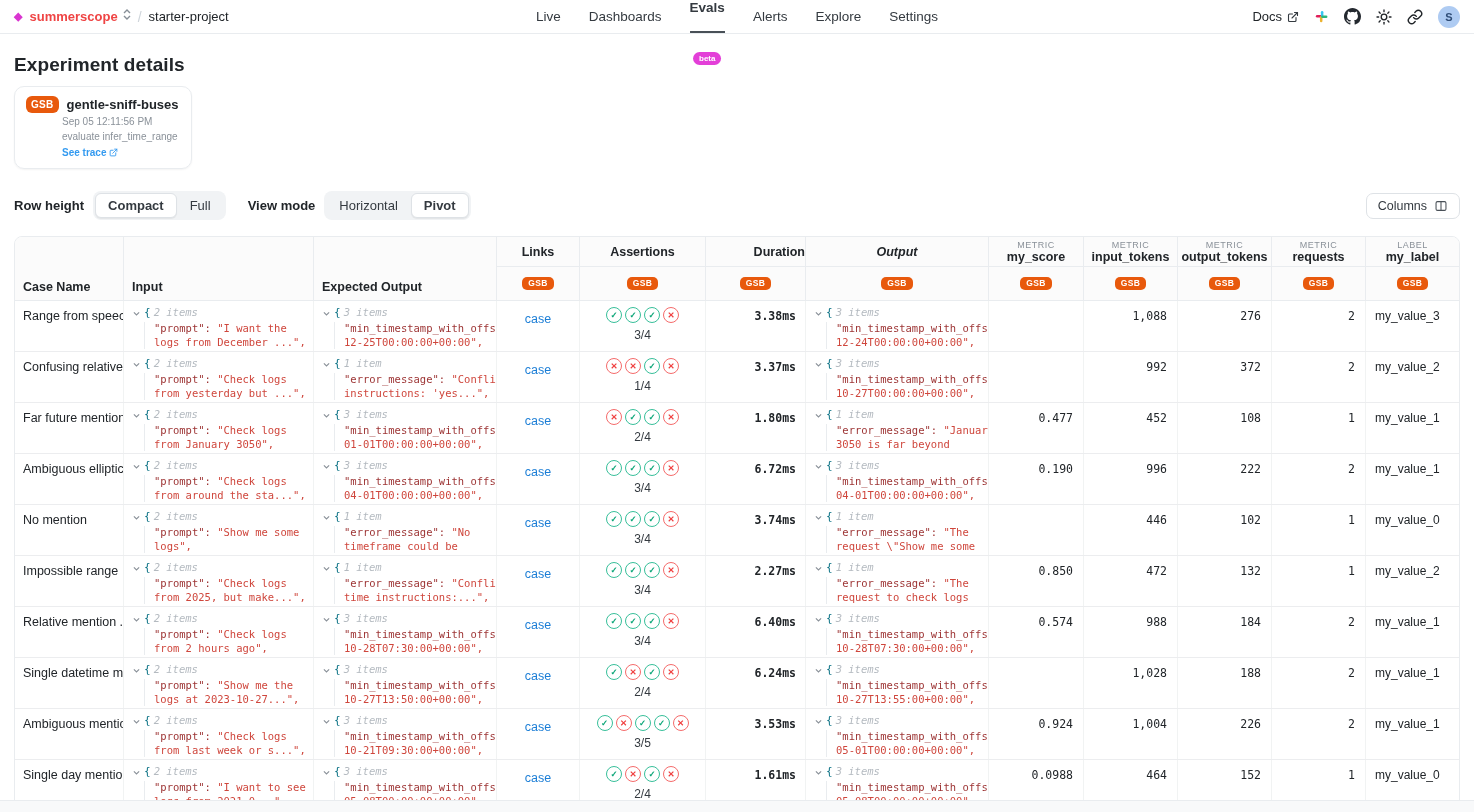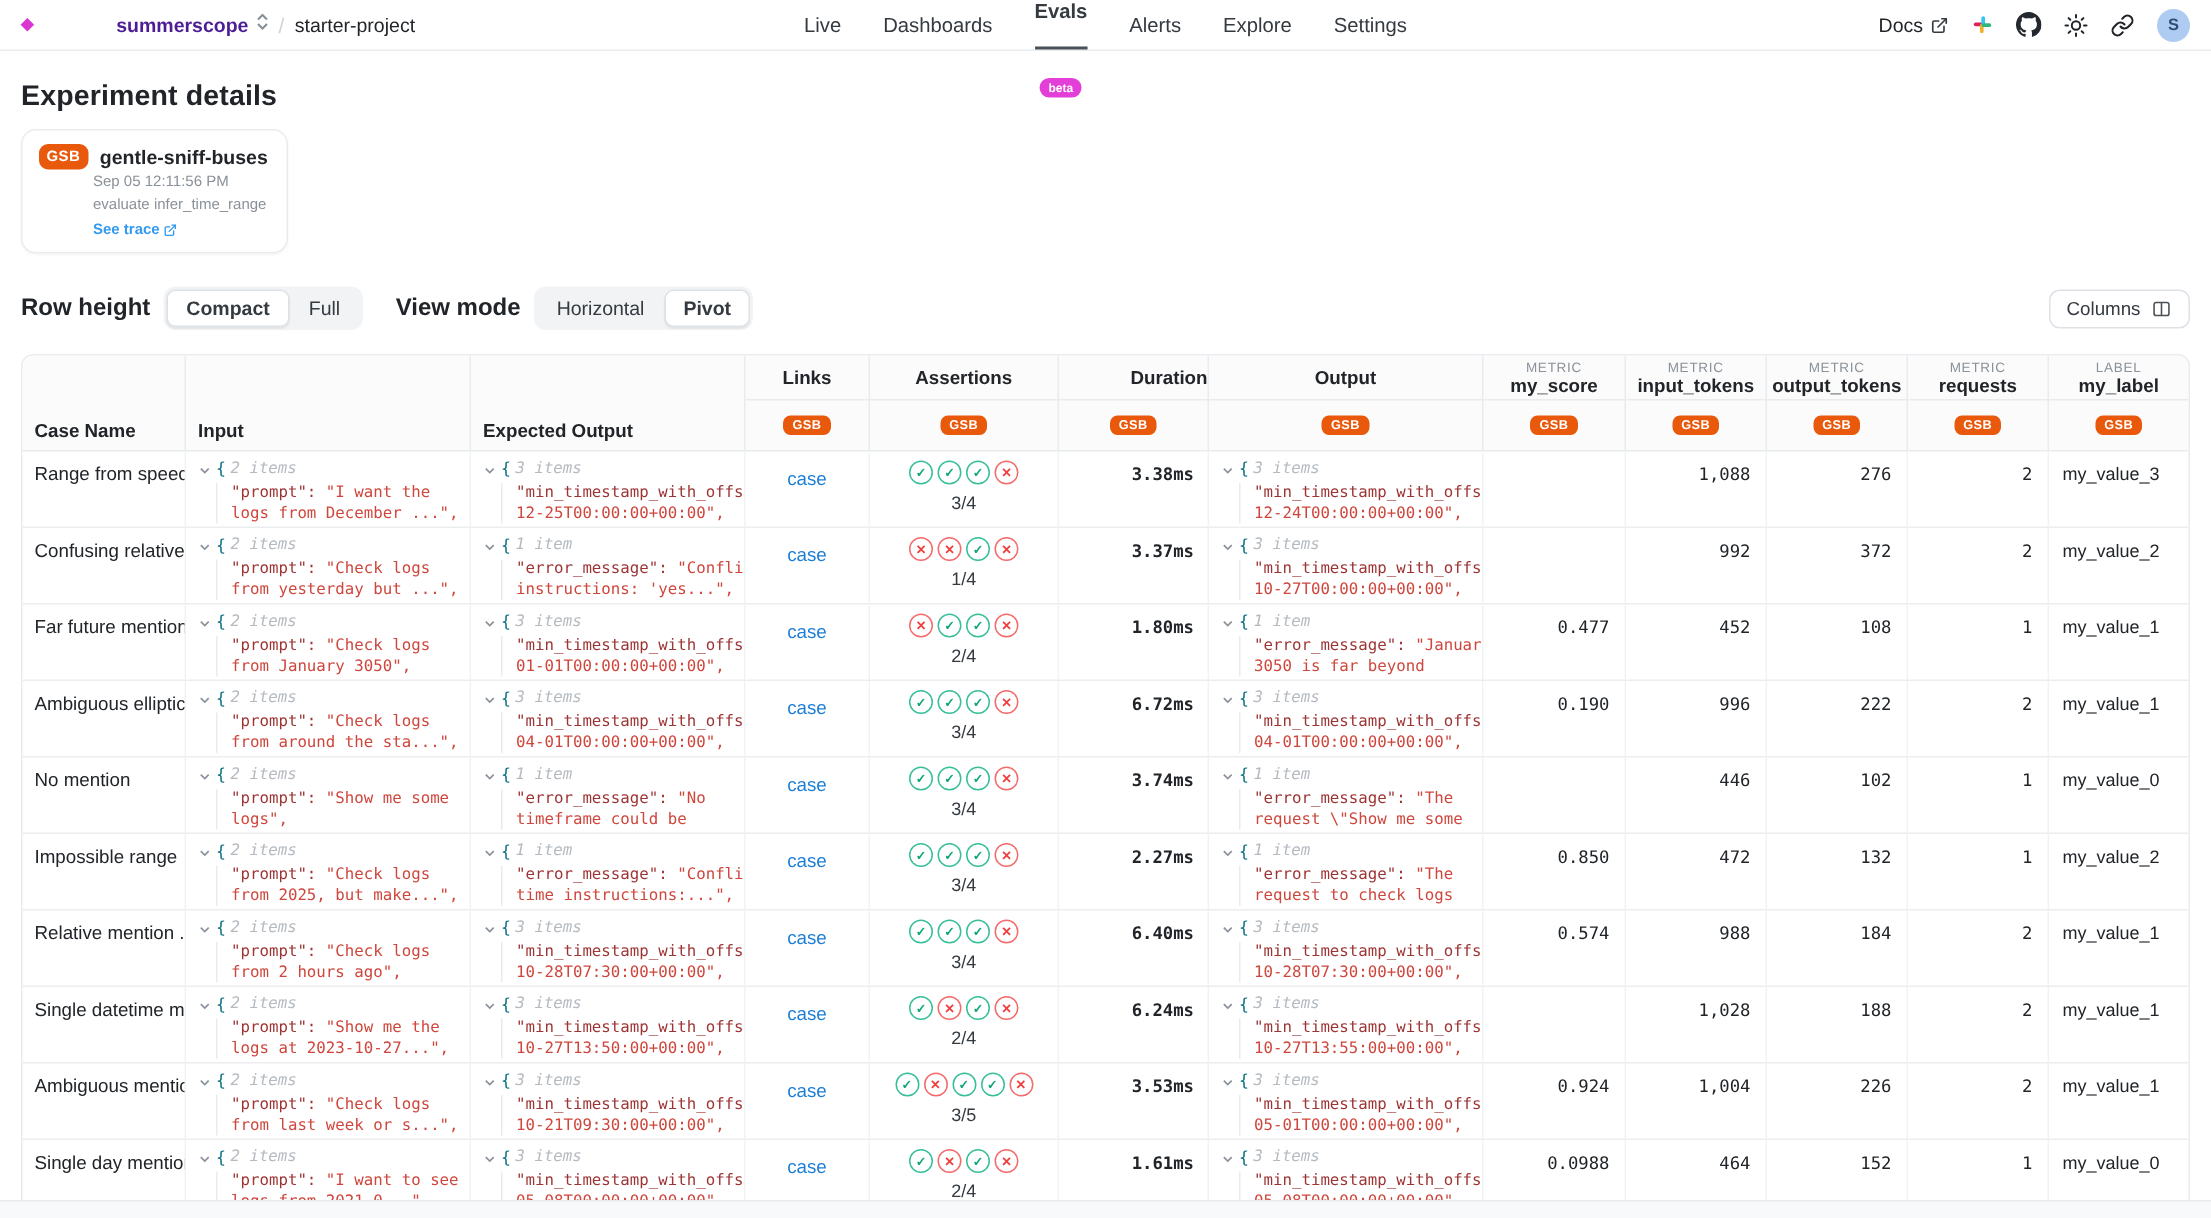--- a/index.html
+++ b/index.html
@@ -4,21 +4,21 @@
 <style>
   * { box-sizing:border-box; margin:0; padding:0; }
   html,body { width:1474px; height:812px; overflow:hidden; }
   body { font-family:"Liberation Sans",sans-serif; background:#fff; color:#212529; font-size:13px; }
   :root { --cols:109px 190px 183px 83px 126px 100px 183px 95px 94px 94px 94px 93px; --border:#e9ecef; --border-lite:#f1f3f3; }
 
   
   .topnav { height:34px; display:flex; align-items:center; padding:0 14px; border-bottom:1px solid var(--border); position:relative; background:#fff; }
   .brand { display:flex; align-items:center; gap:7px; font-weight:700; font-size:13px; }
   .diamond { color:#d935d0; font-size:11px; line-height:1; }
-  .org-switcher { display:flex; gap:5px; background:none; border:none; font:inherit; font-weight:700; cursor:pointer; color:#4c1d95;margin-left:48px; }
+  .org-switcher { display:flex; gap:5px; background:none; border:none; font:inherit; font-weight:700; cursor:pointer; color:#ef4444; }
   .slash { color:#ced4da; font-weight:400; font-size:14px; }
   .project { font-weight:400; color:#212529; }
   .tabs { position:absolute; left:50%; transform:translateX(-50%); height:100%; display:flex; gap:28px; align-items:stretch; }
   .tab { display:flex; align-items:center; gap:5px; font-size:13.5px; color:#343a40; cursor:pointer; }
   .tab.active { font-weight:600; box-shadow:inset 0 -2px 0 #495057;flex-direction:column; }
   .beta-badge { background:#e33fd8; color:#fff; font-size:8px; font-weight:700; padding:2.5px 6px; border-radius:999px; line-height:1;margin-top:32px; }
   .nav-right { margin-left:auto; display:flex; align-items:center; gap:15px; }
   .docs-link { display:flex; align-items:center; gap:5px; color:#212529; font-size:13px; cursor:pointer; }
   .nav-ic { display:flex; align-items:center; cursor:pointer; }
   .avatar { width:22px; height:22px; border-radius:50%; background:#aecbf2; color:#2f4d77; display:flex; align-items:center; justify-content:center; font-size:11px; font-weight:700; cursor:pointer; }
@@ -28,21 +28,21 @@
   .exp-card { display:inline-block; margin:10px 0 0 14px; min-width:160px; border:1px solid var(--border); border-radius:10px; padding:9px 12px 9px 11px; box-shadow:0 1px 2px rgba(0,0,0,.05); }
   .card-head { display:flex; align-items:center; gap:8px; }
   .gsb-big { background:#e8590c; color:#fff; font-size:10px; font-weight:700; padding:3px 5px; border-radius:6px; letter-spacing:.3px; }
   .card-name { font-size:13px; font-weight:700; }
   .card-meta { margin-left:36px; margin-top:2px; }
   .card-meta div { font-size:10px; color:#8a9199; line-height:1.45; }
   .trace-link { display:inline-flex; align-items:center; gap:3px; color:#339af0; font-size:10px; font-weight:600; cursor:pointer; margin-top:1px; }
 
   
   .toolbar { display:flex; align-items:center; margin:22px 14px 0; }
-  .tb-label { font-size:16px; font-weight:600; margin-right:9px; }
+  .tb-label { font-size:13px; font-weight:600; margin-right:9px; }
   .seg { display:flex; background:#f1f3f5; border-radius:8px; padding:2px; }
   .seg-opt { padding:4px 12px; font-size:13px; color:#343a40; border-radius:6px; border:1px solid transparent; cursor:pointer; white-space:nowrap; }
   .seg-opt.selected { background:#fff; border-color:#dee2e6; box-shadow:0 1px 1px rgba(0,0,0,.06); font-weight:600; }
   .gap { width:22px; }
   .columns-btn { margin-left:auto; display:flex; align-items:center; gap:7px; background:#fff; border:1px solid #dee2e6; border-radius:7px; padding:5px 11px; font-size:12.5px; color:#343a40; cursor:pointer; }
 
   
   .table-wrap { margin:16px 14px 0; border:1px solid var(--border); border-radius:8px 8px 0 0; overflow:hidden; background:#fff; }
   .thead { display:grid; grid-template-columns:var(--cols); grid-template-rows:30px 33px; background:#fbfbfb; border-bottom:1px solid var(--border); }
   .th { border-right:1px solid var(--border); min-width:0; }
@@ -227,21 +227,21 @@
       </div>
       <div class="th th-badge" style="grid-column: 5;">
         <span class="gsb-chip">GSB</span>
       </div>
       <div class="th th-title" style="grid-column: 6; align-items: flex-end;">
         <div>Duration</div>
       </div>
       <div class="th th-badge" style="grid-column: 6;">
         <span class="gsb-chip">GSB</span>
       </div>
-      <div class="th th-title" style="grid-column: 7;">
+      <div class="th th-title" style="grid-column: 7; font-style: italic;">
         <div>Output</div>
       </div>
       <div class="th th-badge" style="grid-column: 7;">
         <span class="gsb-chip">GSB</span>
       </div>
       <div class="th th-title" style="grid-column: 8;">
         <div class="th-kicker">METRIC</div>
         <div>my_score</div>
       </div>
       <div class="th th-badge" style="grid-column: 8;">

